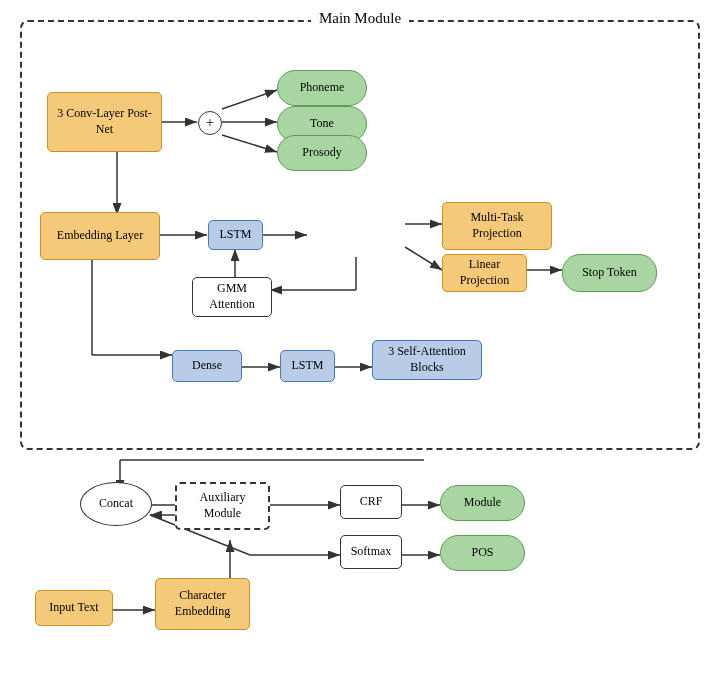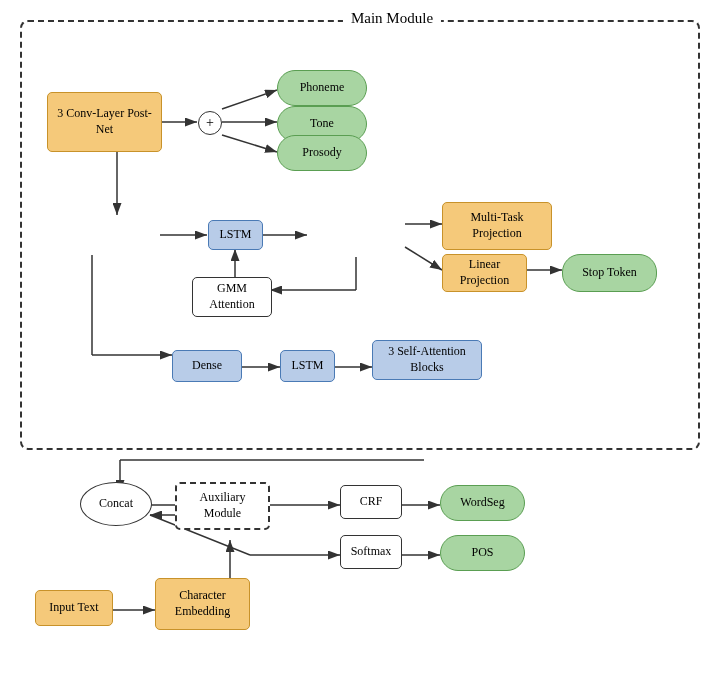--- a/index.html
+++ b/index.html
@@ -30,21 +30,20 @@
 
     .main-module-label {
       position: absolute;
       top: -12px;
       left: 50%;
       transform: translateX(-50%);
       background: #fff;
       padding: 0 8px;
       font-size: 15px;
       font-weight: normal;
-      margin-left: 32px;
     }
 
     
     .node {
       position: absolute;
       display: flex;
       align-items: center;
       justify-content: center;
       text-align: center;
       font-size: 12px;
@@ -209,20 +208,24 @@
     </div>
 
     <div class="node node-green" style="left:255px; top:84px; width:90px; height:30px;">
       <span>Tone</span>
     </div>
 
     <div class="node node-green" style="left:255px; top:113px; width:90px; height:30px;">
       <span>Prosody</span>
     </div>
 
+    <div class="node node-orange" style="left:18px; top:190px; width:120px; height:48px;">
+      <span>Embedding
+Layer</span>
+    </div>
 
     <div class="node node-blue" style="left:186px; top:198px; width:55px; height:30px;">
       <span>LSTM</span>
     </div>
 
 
     <div class="node node-orange" style="left:420px; top:180px; width:110px; height:48px;">
       <span>Multi-Task
 Projection</span>
     </div>
@@ -290,21 +293,21 @@
     <div class="node node-white-dashed" style="position:absolute; left:155px; top:22px; width:95px; height:48px;">
       <span>Auxiliary
 Module</span>
     </div>
 
     <div class="node node-white" style="position:absolute; left:320px; top:25px; width:62px; height:34px;">
       <span>CRF</span>
     </div>
 
     <div class="node node-green" style="position:absolute; left:420px; top:25px; width:85px; height:34px;">
-      <span>WordSeg</span>
+      <span>Module</span>
     </div>
 
     <div class="node node-white" style="position:absolute; left:320px; top:75px; width:62px; height:34px;">
       <span>Softmax</span>
     </div>
 
     <div class="node node-green" style="position:absolute; left:420px; top:75px; width:85px; height:34px;">
       <span>POS</span>
     </div>
 

